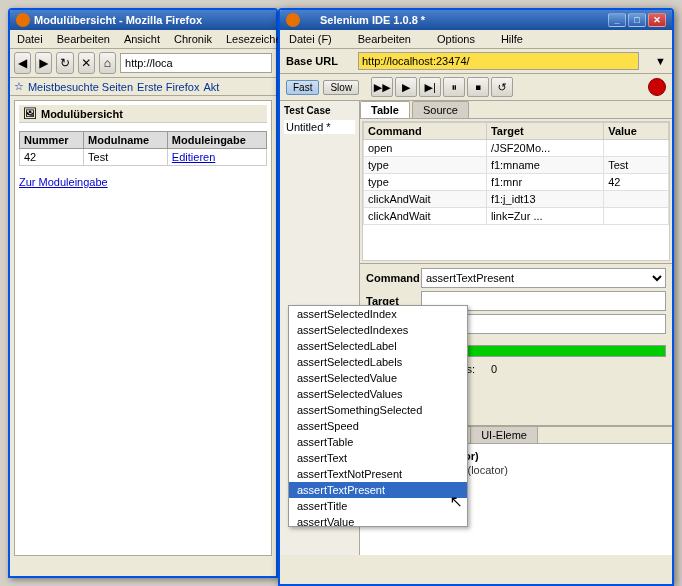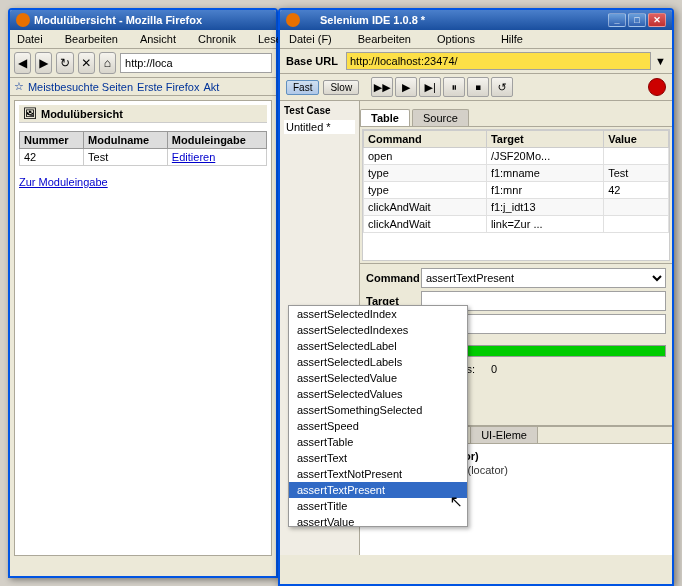--- a/index.html
+++ b/index.html
@@ -30,21 +30,21 @@
     .firefox-titlebar .ff-icon {
       width: 14px; height: 14px;
       background: #e87000;
       border-radius: 50%;
       flex-shrink: 0;
     }
     .firefox-menu-bar {
       background: #ece9d8;
       padding: 2px 4px;
       display: flex;
-      gap: 16px;
+      gap: 8px;
       border-bottom: 1px solid #aca899;
       font-size: 11px;
     }
     .firefox-menu-bar span { cursor: default; padding: 1px 3px; }
     .firefox-toolbar {
       display: flex;
       align-items: center;
       gap: 4px;
       padding: 3px 4px;
       background: #ece9d8;
@@ -158,21 +158,21 @@
       padding: 2px 6px;
       background: #ece9d8;
       border-bottom: 1px solid #aca899;
       font-size: 11px;
     }
     .sel-menu-bar span { cursor: default; padding: 1px 3px; }
 
     .sel-toolbar {
       display: flex;
       align-items: center;
-      gap: 4px;
+      gap: 16px;
       padding: 3px 6px;
       background: #ece9d8;
       border-bottom: 1px solid #aca899;
     }
     .base-url-label { font-size: 11px; font-weight: bold; margin-right: 4px; }
     .base-url-input {
       flex: 1;
       height: 18px;
       border: 1px solid #a0a0a0;
       background: #fde047;
@@ -241,21 +241,20 @@
       flex: 1;
       display: flex;
       flex-direction: column;
       overflow: hidden;
     }
 
     .tab-bar {
       display: flex;
       border-bottom: 1px solid #aca899;
       background: #ece9d8;
-      margin-top: 8px;
     }
     .tab {
       padding: 2px 10px;
       font-size: 11px;
       cursor: pointer;
       border: 1px solid #aca899;
       border-bottom: none;
       margin-right: 2px;
       background: #d4d0c8;
       border-radius: 2px 2px 0 0;

